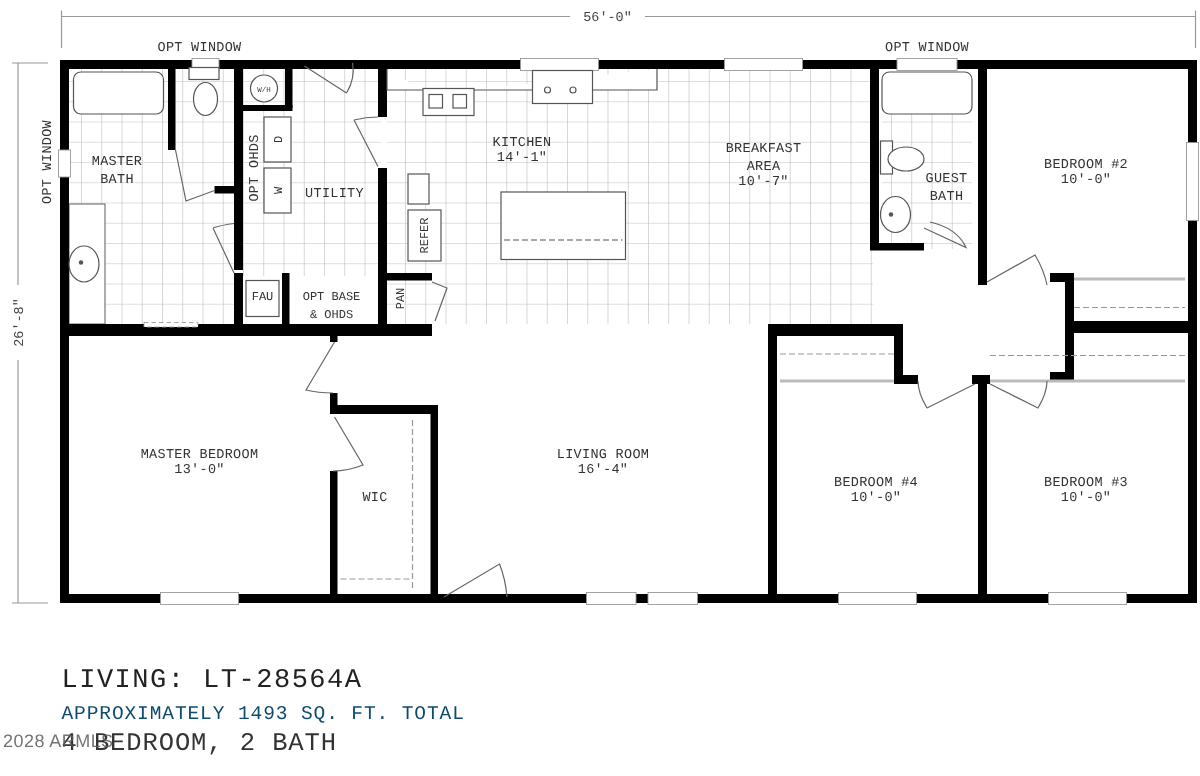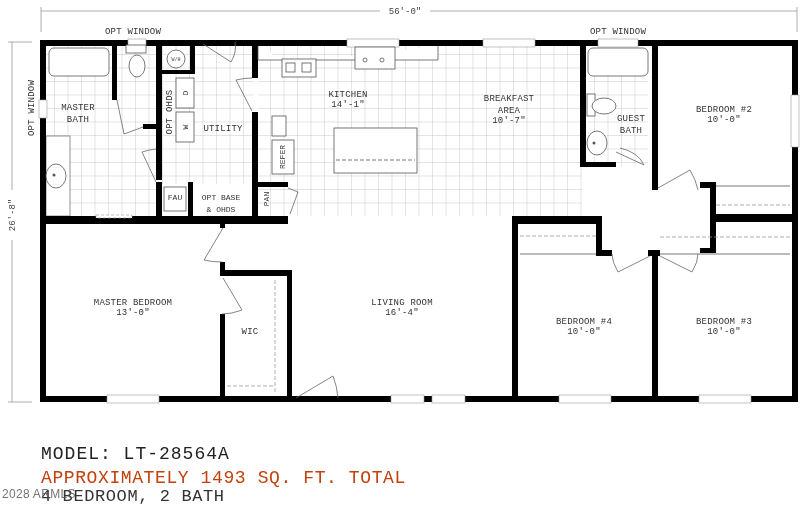--- a/index.html
+++ b/index.html
@@ -11,21 +11,21 @@
   .wall { fill: #000; }
   .tile { stroke: #bdbdbd; stroke-width: 0.8; fill: none; }
   .fix { fill: #fff; stroke: #555; stroke-width: 0.8; }
   .door { fill: none; stroke: #666; stroke-width: 0.8; }
   .win { fill: #fff; stroke: #999; stroke-width: 0.6; }
   .shelf { stroke: #999; stroke-width: 0.8; stroke-dasharray: 4 2; fill: none; }
   .rod { stroke: #bbb; stroke-width: 2; fill: none; }
   .dimline { stroke: #999; stroke-width: 0.8; fill: none; }
   .footer { position: absolute; left: 41px; }
   .model { top: 444px; font-size: 18px; letter-spacing: 1px; color: #222; }
-  .sqft { top: 468px; font-size: 18px; letter-spacing: 0.6px; color: #c2410c; }
+  .sqft { top: 468px; font-size: 13px; letter-spacing: 0.6px; color: #0c4a6e; }
   .beds { top: 487px; font-size: 17px; letter-spacing: 0.6px; color: #333; }
   .watermark { position: absolute; left: 2px; top: 487px; font-family: "Liberation Sans", sans-serif; font-size: 12px; color: rgba(90,90,90,0.85); letter-spacing: 0.3px; }
 </style>
 </head>
 <body>
 
 <svg id="plan" viewBox="0 0 800 410" xmlns="http://www.w3.org/2000/svg">
   <defs>
     <pattern id="tiles" width="13.5" height="13.5" patternUnits="userSpaceOnUse">
       <path d="M13.5 0 L0 0 0 13.5" class="tile"></path>
@@ -227,16 +227,16 @@
     <text x="402" y="315" text-anchor="middle" class="lbl">16'-4"</text>
 
     <text x="584" y="324" text-anchor="middle" class="lbl">BEDROOM #4</text>
     <text x="584" y="334" text-anchor="middle" class="lbl">10'-0"</text>
 
     <text x="724" y="324" text-anchor="middle" class="lbl">BEDROOM #3</text>
     <text x="724" y="334" text-anchor="middle" class="lbl">10'-0"</text>
   </g>
 </svg>
 
-<div class="footer model">MODEL: LT-28564A</div>
+<div class="footer model">LIVING: LT-28564A</div>
 <div class="footer sqft">APPROXIMATELY 1493 SQ. FT. TOTAL</div>
 <div class="footer beds">4 BEDROOM, 2 BATH</div>
 <div class="watermark">2028 ARMLS</div>
 
 </body></html>

